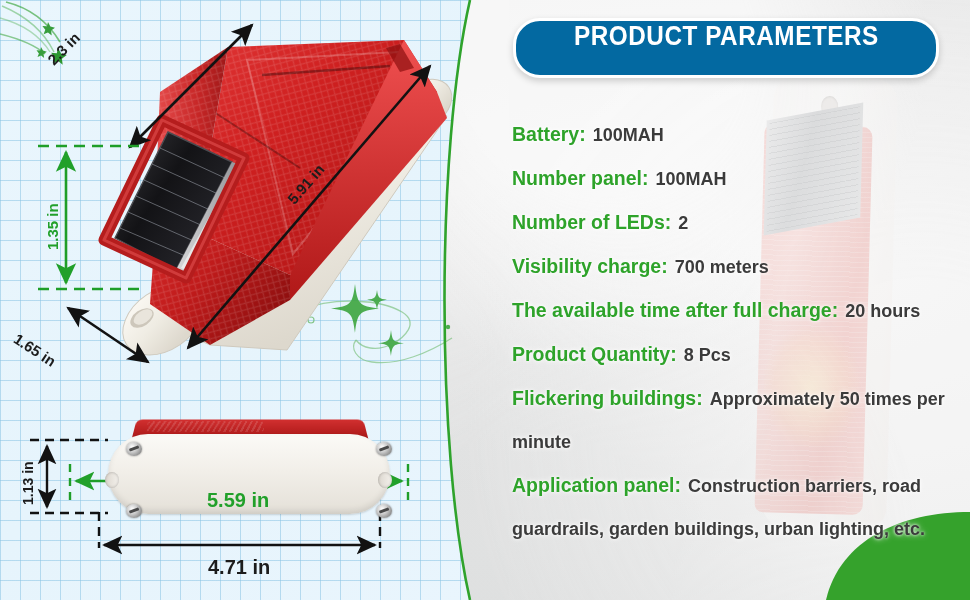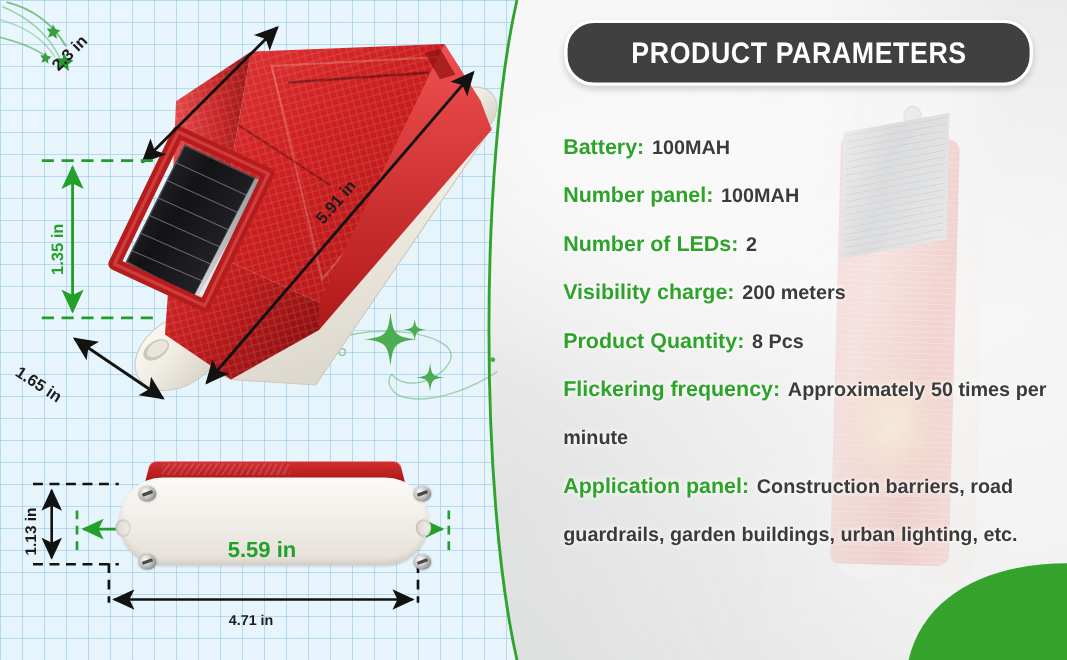--- a/index.html
+++ b/index.html
@@ -38,24 +38,24 @@
     opacity:.7;pointer-events:none;
   }
 
   .svg-layer{position:absolute;left:0;top:0;width:970px;height:600px;pointer-events:none;}
   .svg-layer.under{z-index:2;}
   .svg-layer.over{z-index:6;}
 
   
   .pill{
     position:absolute;left:513px;top:18px;width:420px;height:54px;
-    border-radius:27px;background:#404040;
+    border-radius:27px;background:#0369a1;
     border:3px solid #ffffff;
     box-shadow:0 3px 7px rgba(0,0,0,.18);
-    display:flex;align-items:center;justify-content:center;
+    display:flex;justify-content:center;
     z-index:8;
   }
   .pill-text{
     color:#ffffff;font-size:27px;font-weight:bold;
     letter-spacing:.6px;
     transform:scaleX(.90);
     white-space:nowrap;
     font-family:"Liberation Sans","DejaVu Sans",sans-serif;
   }
 
@@ -328,21 +328,21 @@
     <div class="bv-slot" style="left:290px;top:54px;"></div>
   </div>
 
   <div class="dim-text" style="left:44px;top:56px;transform:rotate(-45deg);transform-origin:left top;">2.3 in</div>
   <div class="dim-text" style="left:284px;top:196px;transform:rotate(-49deg);transform-origin:left top;">5.91 in</div>
   <div class="dim-text green" style="left:44px;top:250px;transform:rotate(-90deg);transform-origin:left top;">1.35 in</div>
   <div class="dim-text" style="left:20px;top:330px;transform:rotate(33deg);transform-origin:left top;">1.65 in</div>
 
   <div class="dim-text" style="left:20px;top:505px;transform:rotate(-90deg);transform-origin:left top;font-size:14px;">1.13 in</div>
   <div class="dim-text green" style="left:207px;top:489px;font-size:20px;">5.59 in</div>
-  <div class="dim-text" style="left:208px;top:556px;font-size:13px;">4.71 in</div>
+  <div class="dim-text" style="left:208px;top:556px;font-size:20px;">4.71 in</div>
 
   <svg class="svg-layer over" viewBox="0 0 970 600">
     <path d="M470 0 C436 150 436 450 470 600" stroke="#2fa32c" stroke-width="2.6" fill="none"></path>
     <path d="M826 600 C840 540 900 512 970 512 L970 600 Z" fill="#35a22c"></path>
   </svg>
 
   <div class="pill">
     <span class="pill-text">PRODUCT PARAMETERS</span>
   </div>
 
@@ -350,26 +350,29 @@
     <div class="spec-row">
       <span class="spec-label">Battery:</span><span class="spec-value">100MAH</span>
     </div>
     <div class="spec-row">
       <span class="spec-label">Number panel:</span><span class="spec-value">100MAH</span>
     </div>
     <div class="spec-row">
       <span class="spec-label">Number of LEDs:</span><span class="spec-value">2</span>
     </div>
     <div class="spec-row">
-      <span class="spec-label">Visibility charge:</span><span class="spec-value">200 meters</span>
+      <span class="spec-label">Visibility charge:</span><span class="spec-value">700 meters</span>
+    </div>
+    <div class="spec-row">
+      <span class="spec-label">The available time after full charge:</span><span class="spec-value">20 hours</span>
     </div>
     <div class="spec-row">
       <span class="spec-label">Product Quantity:</span><span class="spec-value">8 Pcs</span>
     </div>
     <div class="spec-row wrap">
-      <span class="spec-label">Flickering frequency:</span><span class="spec-value">Approximately 50 times per minute</span>
+      <span class="spec-label">Flickering buildings:</span><span class="spec-value">Approximately 50 times per minute</span>
     </div>
     <div class="spec-row wrap">
       <span class="spec-label">Application panel:</span><span class="spec-value">Construction barriers, road guardrails, garden buildings, urban lighting, etc.</span>
     </div>
   </div>
 
 </div>
 
 </body></html>

